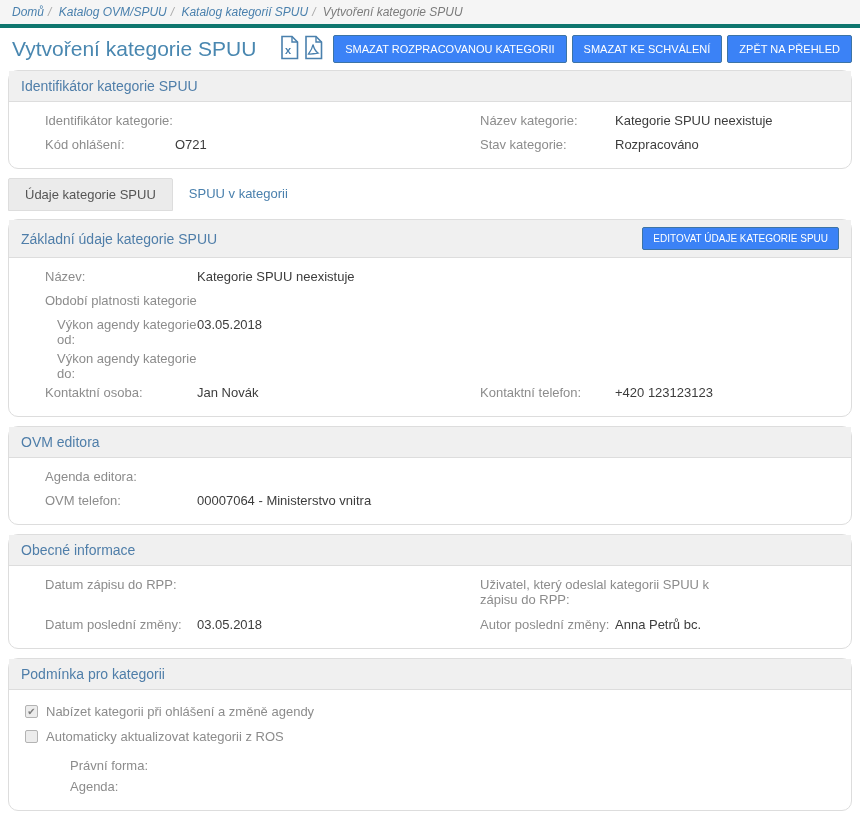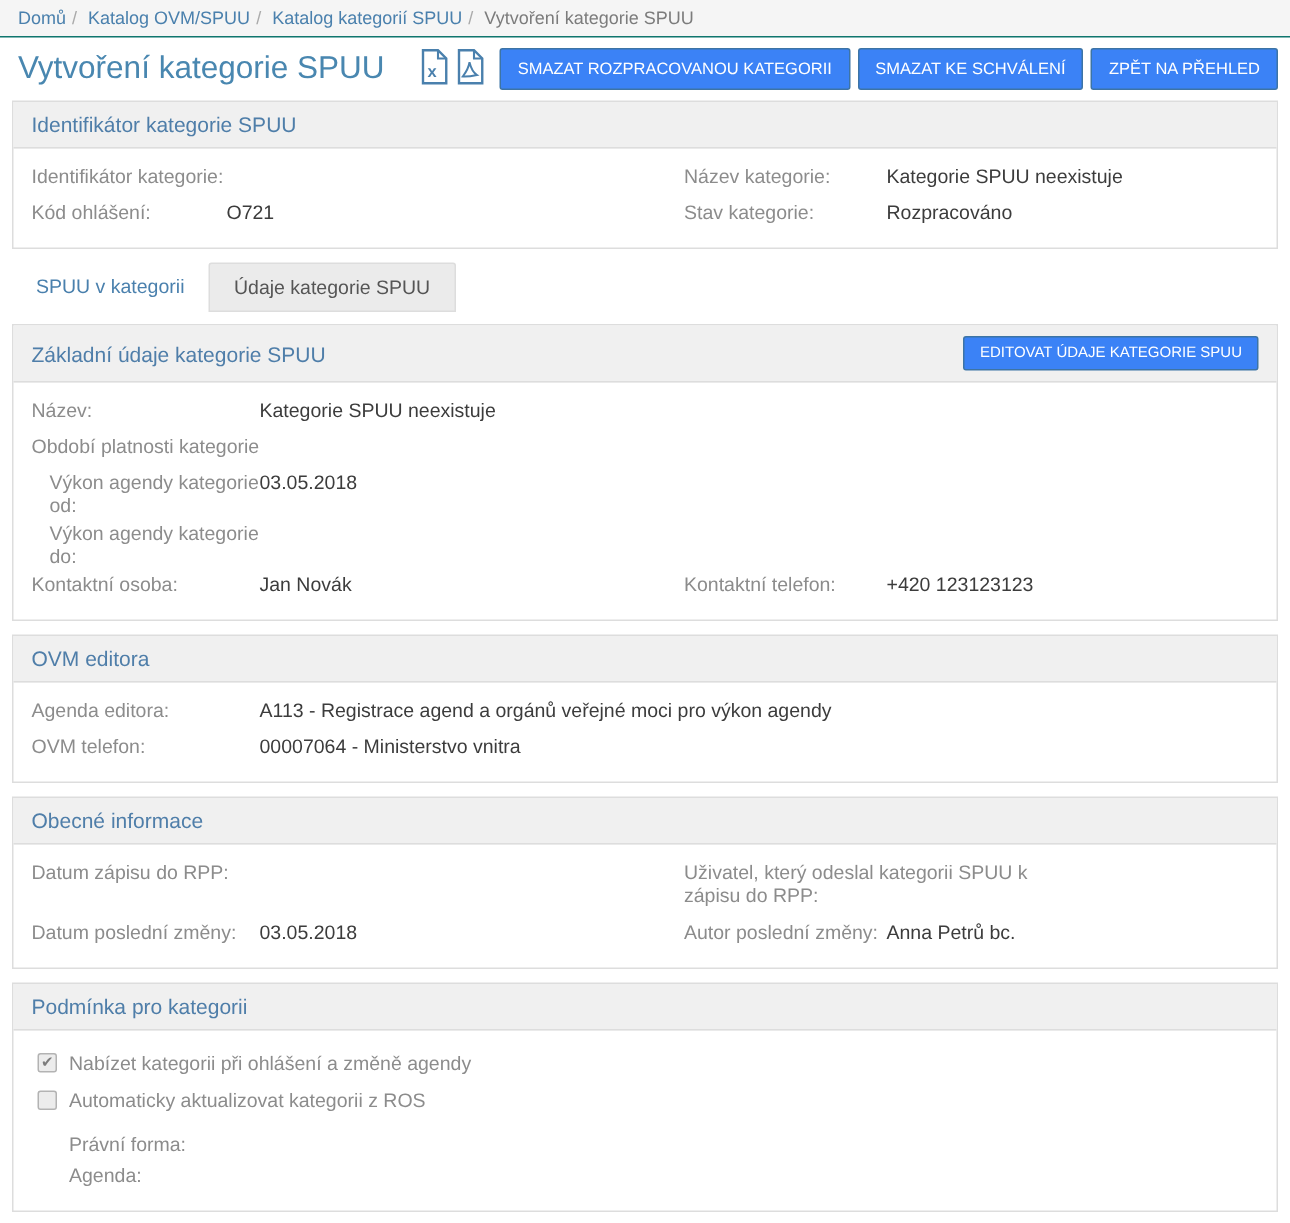--- a/index.html
+++ b/index.html
@@ -4,47 +4,47 @@
 <style>
   * { box-sizing: border-box; }
   html,body { margin:0; padding:0; }
   body {
     width:860px; height:815px; overflow:hidden;
     background:#fff; color:#333;
     font-family:"Liberation Sans", sans-serif; font-size:13px;
   }
   
   .breadcrumb {
-    background:#f5f5f5; border-bottom:1px solid #0f766e;
-    padding:5px 12px; font-size:12px; color:#999;
+    background:#f5f5f5; border-bottom:4px solid #0f766e;
+    padding:5px 12px; font-size:12px; color:#999;font-style:italic;
   }
   .breadcrumb a { color:#4a80ad; text-decoration:none; cursor:pointer; }
   .breadcrumb .crumb-current { color:#7c7c7c; }
   .breadcrumb .sep { color:#aaa; margin:0 4px; }
   
   .page-header { display:flex; justify-content:space-between; align-items:center; padding:7px 8px 7px 12px; }
   .page-title { font-size:21px; font-weight:400; color:#4987b0; }
   .hdr-right { display:flex; align-items:center; gap:5px; }
   .file-icons { display:flex; gap:3px; margin-right:4px; }
   .file-icon { cursor:pointer; display:block; }
   .btn {
     background:#3b82f6; color:#fff; border:1px solid #3d74a5; border-radius:2px;
     font-family:"Liberation Sans",sans-serif; font-size:11px; padding:7px 11px; cursor:pointer; white-space:nowrap;
   }
   .btn-sm { padding:5px 10px; font-size:10px; }
   
-  .panel { border:1px solid #ddd; border-radius:0; margin:0 8px 9px 8px; background:#fff; }
+  .panel { border:1px solid #ddd; border-radius:10px; margin:0 8px 9px 8px; background:#fff; }
   .panel-header {
     background:#f0f0f0; color:#4f7ea9; font-size:14px;
     padding:7px 12px; border-bottom:1px solid #ddd;
     display:flex; justify-content:space-between; align-items:center; min-height:30px;
   }
   .panel-body { padding:9px 12px; }
   .grid2 { display:grid; grid-template-columns:1fr 1fr; }
-  .rowline { display:flex; align-items:flex-start; min-height:24px; padding:2px 0; }
+  .rowline { display:flex; align-items:flex-start; min-height:24px; padding:2px 0;margin-left:24px; }
   .lbl { color:#8c8c8c; flex:0 0 auto; }
   .val { color:#3c3c3c; }
   .w130 { width:130px; } .w152 { width:152px; } .w225 { width:225px; }
   .rcol { padding-left:26px; }
   .rcol .lbl { width:135px; }
   .indent1 { padding-left:12px; }
   .indent1 .lbl { width:140px; }
   
   .tabs { display:flex; margin:2px 8px 8px 8px; }
   .tab { padding:8px 16px; font-size:13px; cursor:pointer; }
@@ -118,22 +118,22 @@
       </div>
       <div class="rowline">
         <span class="lbl">Stav kategorie:</span>
         <span class="val">Rozpracováno</span>
       </div>
     </div>
   </div>
 </div>
 
 <div class="tabs">
+  <div class="tab active">Údaje kategorie SPUU</div>
   <div class="tab inactive">SPUU v kategorii</div>
-  <div class="tab active">Údaje kategorie SPUU</div>
 </div>
 
 <div class="panel">
   <div class="panel-header">
     <span>Základní údaje kategorie SPUU</span>
     <button class="btn btn-sm">EDITOVAT ÚDAJE KATEGORIE SPUU</button>
   </div>
   <div class="panel-body">
     <div class="rowline">
       <span class="lbl w152">Název:</span>
@@ -163,21 +163,20 @@
   </div>
 </div>
 
 <div class="panel">
   <div class="panel-header">
     <span>OVM editora</span>
   </div>
   <div class="panel-body">
     <div class="rowline">
       <span class="lbl w152">Agenda editora:</span>
-      <span class="val">A113 - Registrace agend a orgánů veřejné moci pro výkon agendy</span>
     </div>
     <div class="rowline">
       <span class="lbl w152">OVM telefon:</span>
       <span class="val">00007064 - Ministerstvo vnitra</span>
     </div>
   </div>
 </div>
 
 <div class="panel">
   <div class="panel-header">

